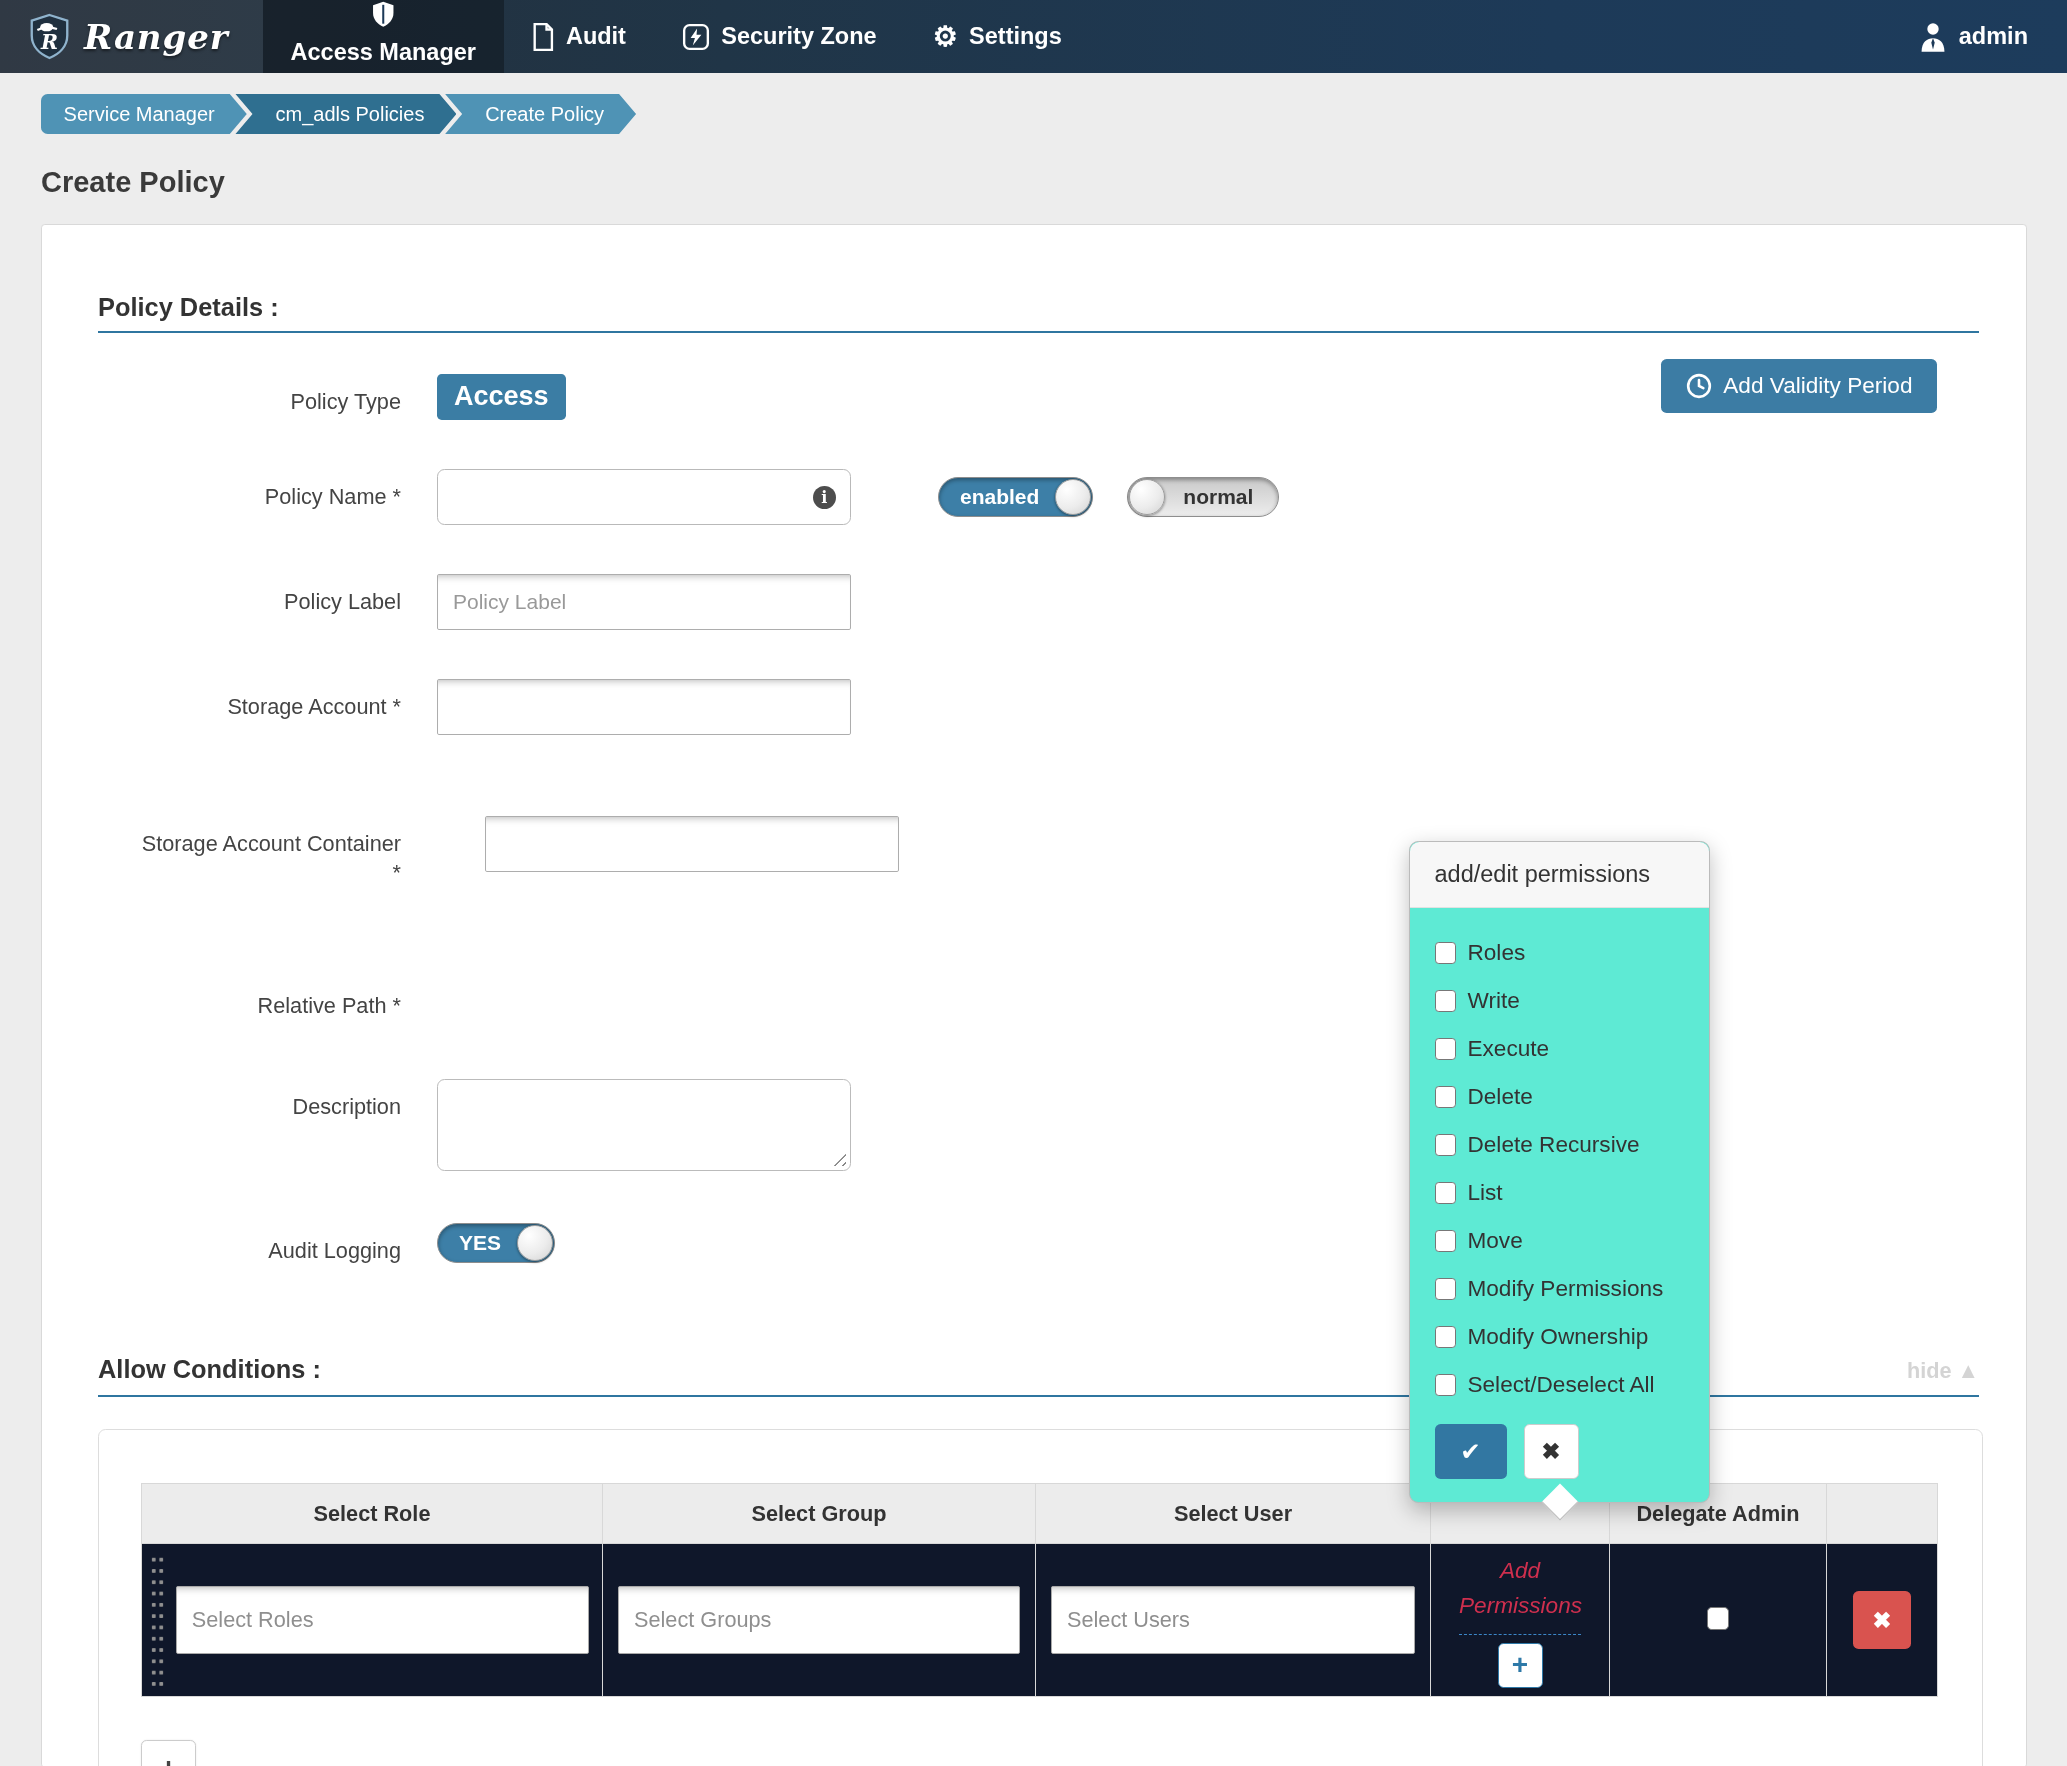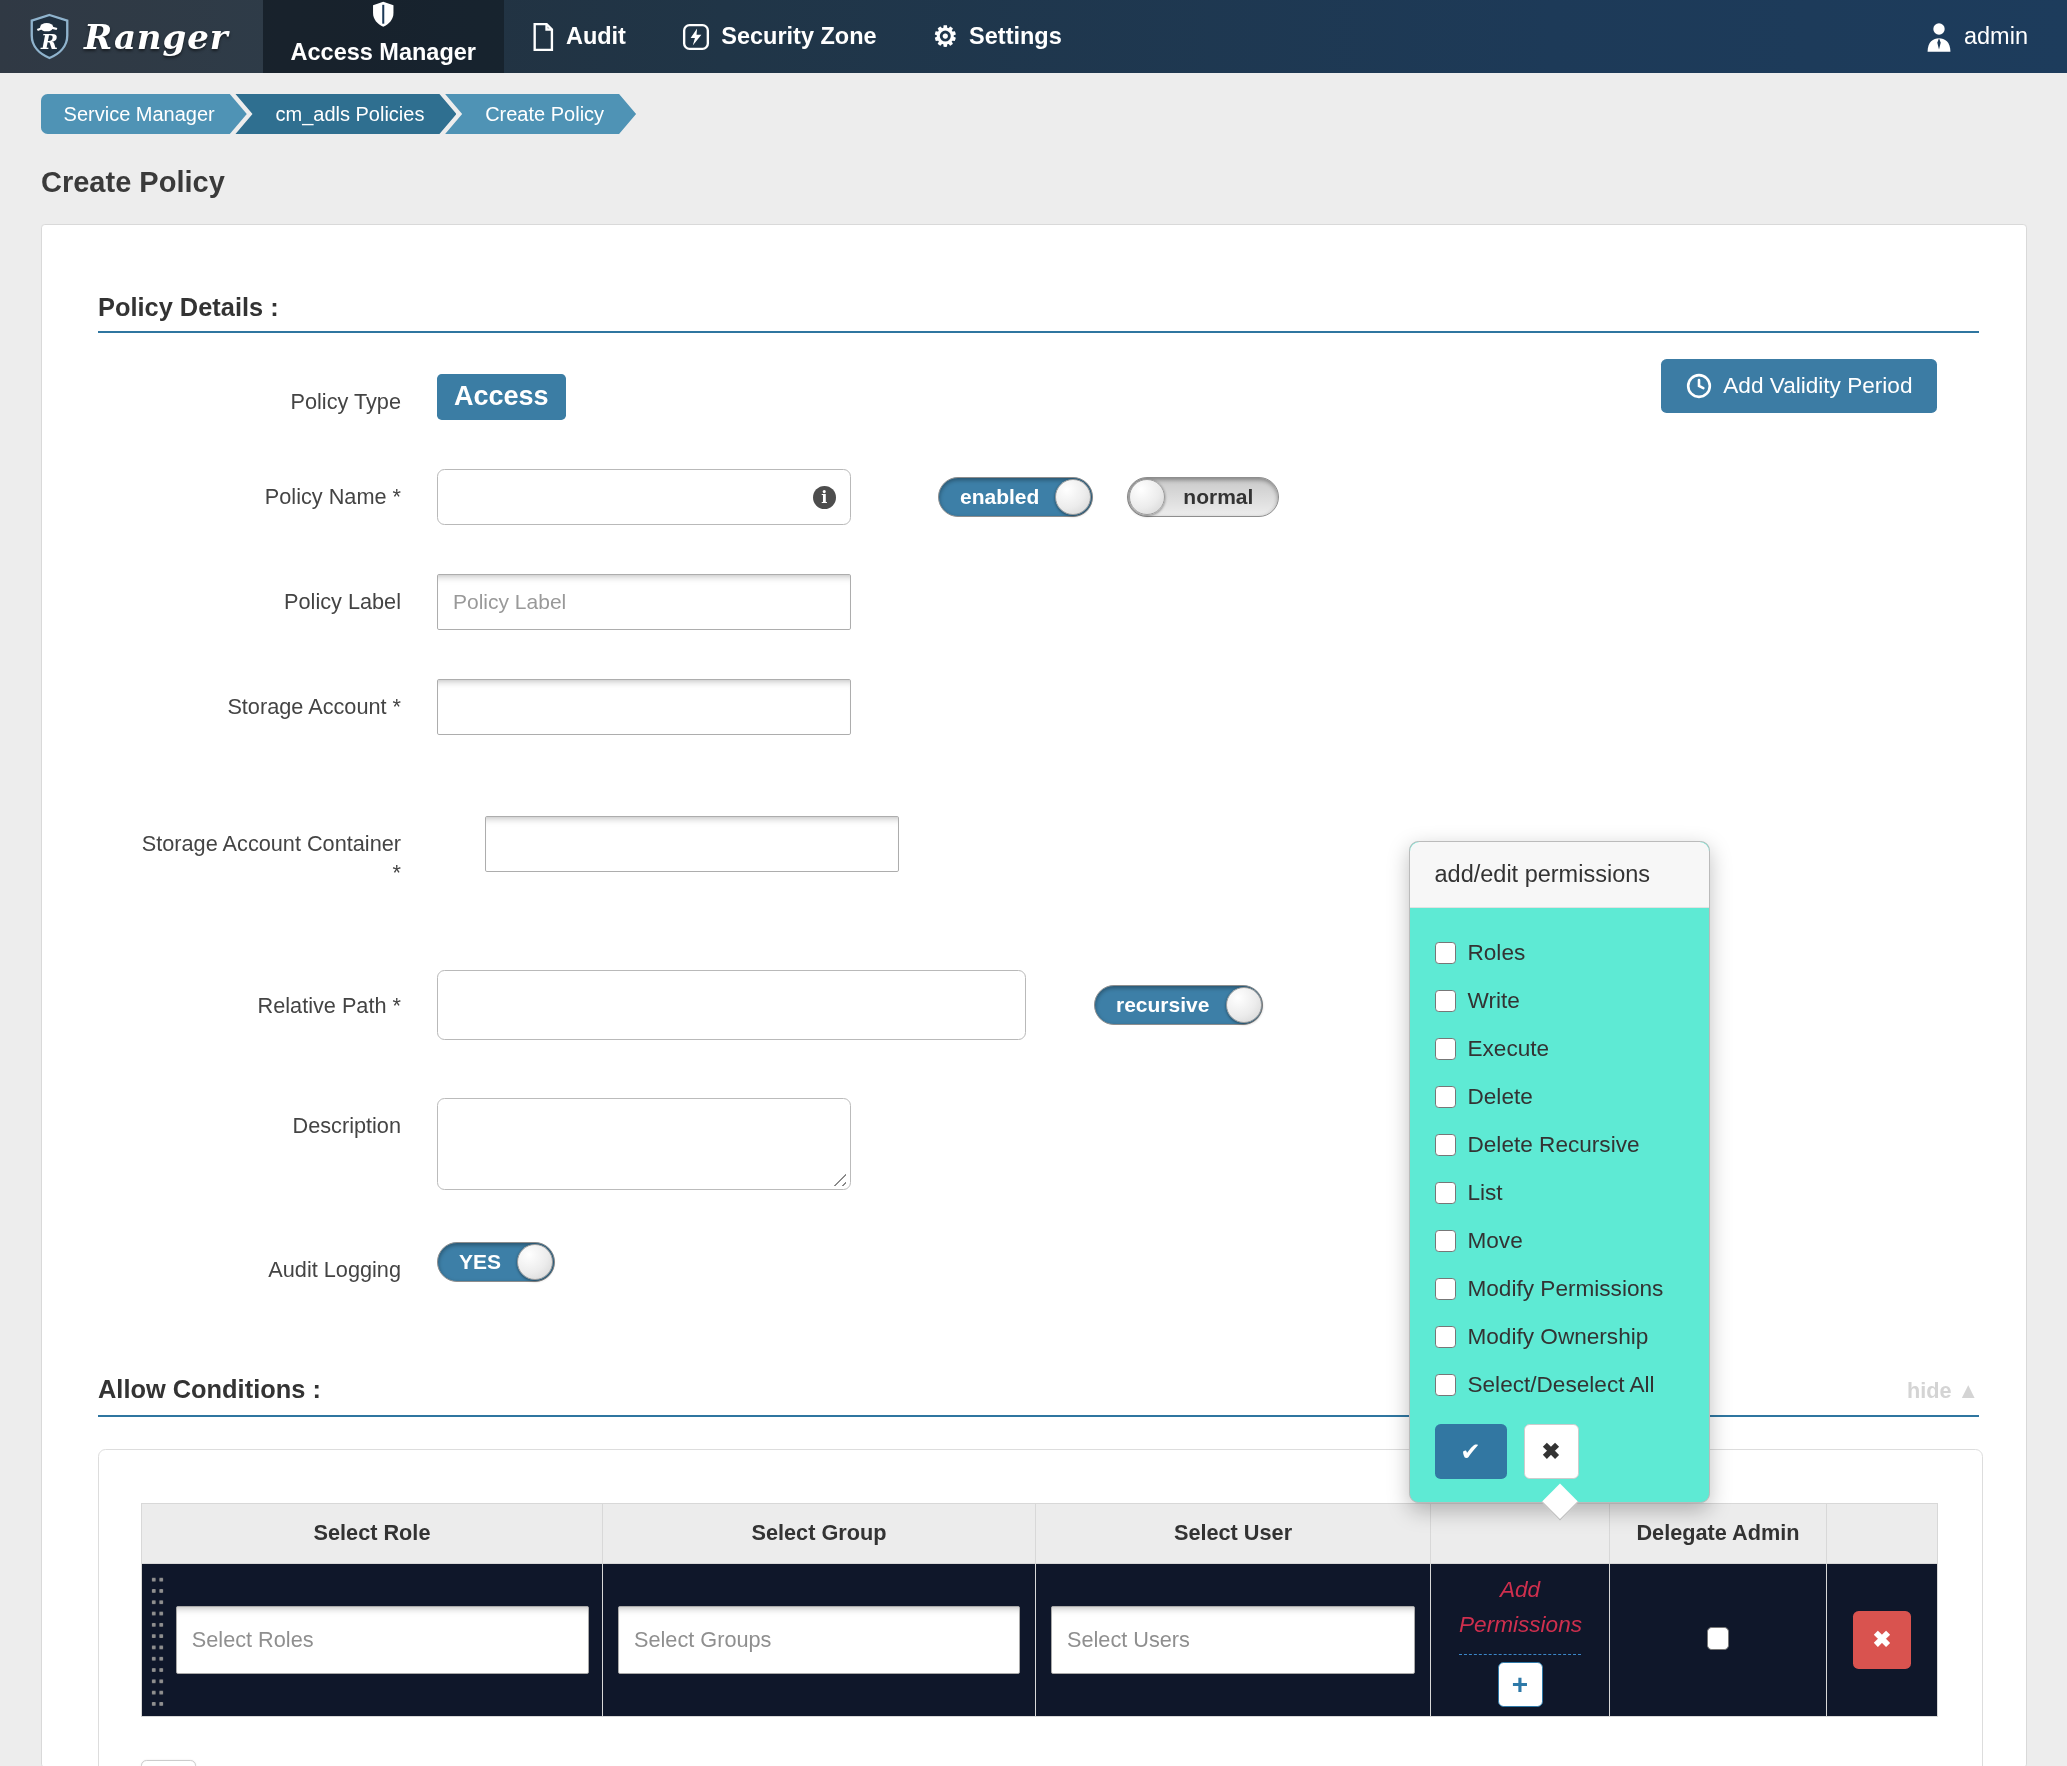--- a/index.html
+++ b/index.html
@@ -33,21 +33,21 @@
   .nav-item {
     display:flex; align-items:center; gap:11.3px;
     padding:0 28px; color:#fff; font-weight:bold; font-size:23.5px;
     cursor:pointer;
   }
   .nav-item.active { background:rgba(0,0,0,0.30);flex-direction:column; }
   .nav-gear { font-size:28px; line-height:1; }
   .nav-user {
     margin-left:auto; margin-right:40px;
     display:flex; align-items:center; gap:11.3px;
-    color:#fff; font-weight:normal; font-size:23.5px;
+    color:#fff; font-weight:bold; font-size:23.5px;
   }
 
   
   .breadcrumb { display:flex; margin:21px 0 0 41px; }
   .crumb {
     height:40px; display:flex; align-items:center;
     color:#fff; font-size:20px; padding:0 32px 0 26px;
     margin-right:-11.3px;
     clip-path:polygon(0 0, calc(100% - 17px) 0, 100% 50%, calc(100% - 17px) 100%, 0 100%, 17px 50%);
     cursor:pointer;
@@ -399,27 +399,20 @@
         <span>Storage Account Container</span>
         <div>*</div>
       </div>
       <div class="fctrl">
         <input class="inp square" type="text" style="">
       </div>
     </div>
 
     <div class="frow" style="margin-top:83px;">
       <div class="flabel" style="padding-top:21px;">Relative Path *</div>
-      <div class="fctrl">
-        <input class="inp wide" type="text" style="">
-        <span class="toggle on tg-recursive">
-          <span>recursive</span>
-          <span class="knob"></span>
-        </span>
-      </div>
     </div>
 
     <div class="frow" style="margin-top:58px;">
       <div class="flabel">Description</div>
       <div class="fctrl">
         <span class="desc-wrap">
           <textarea class="desc" style=""></textarea>
           <span class="resize-corner"></span>
         </span>
       </div>

